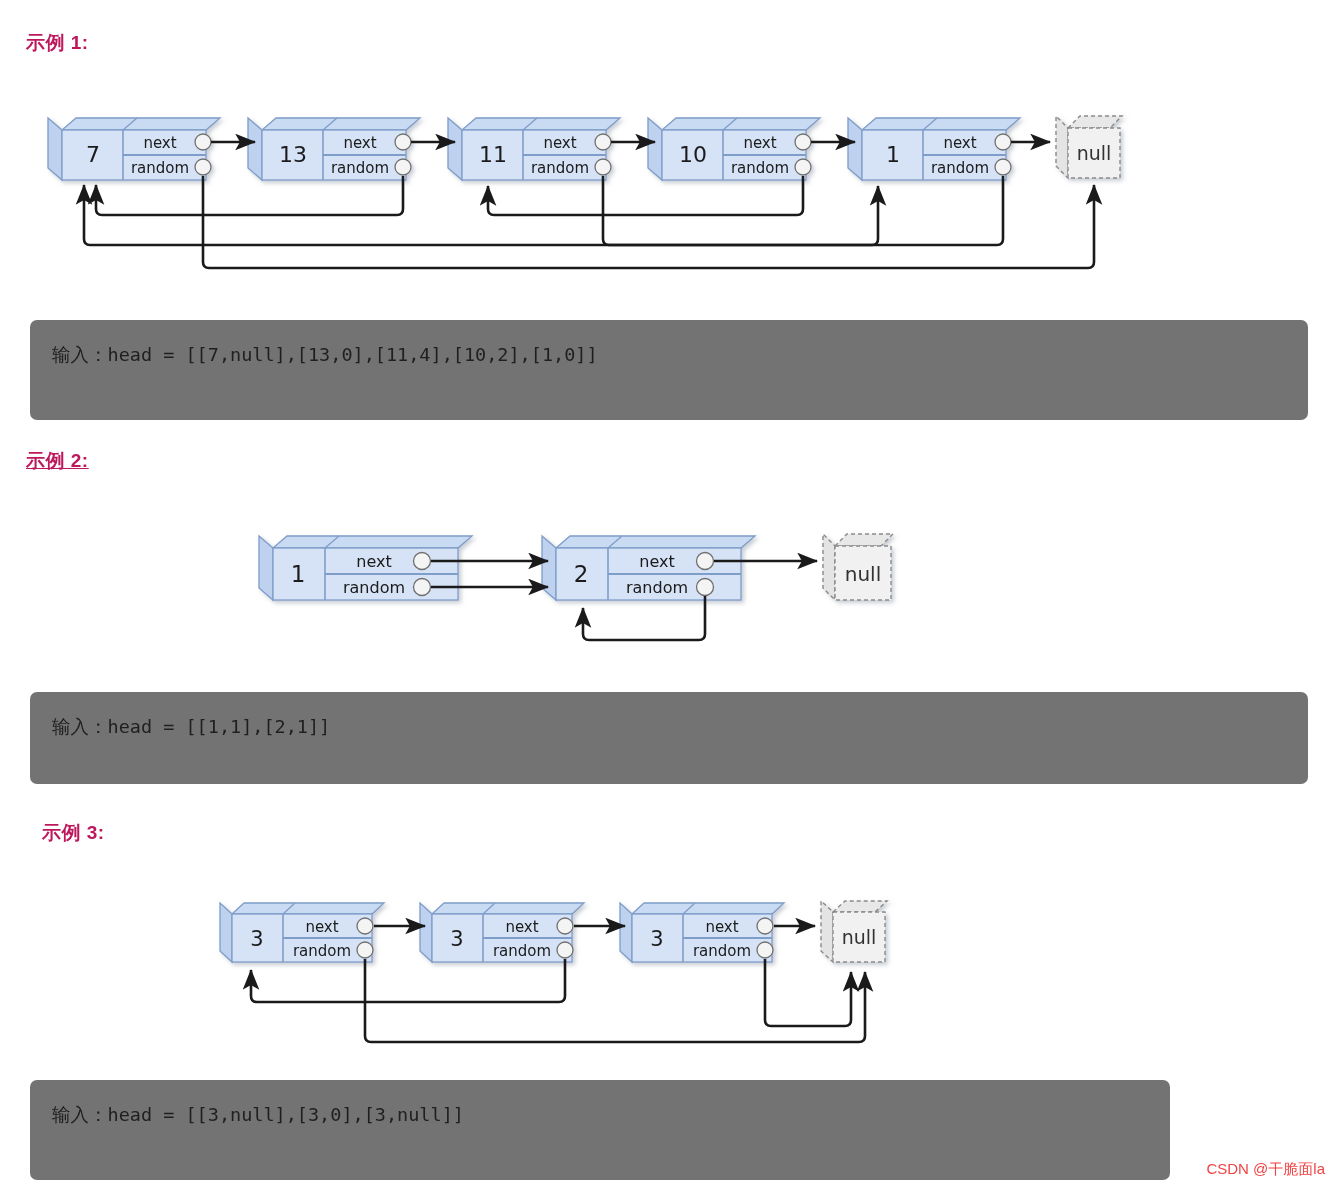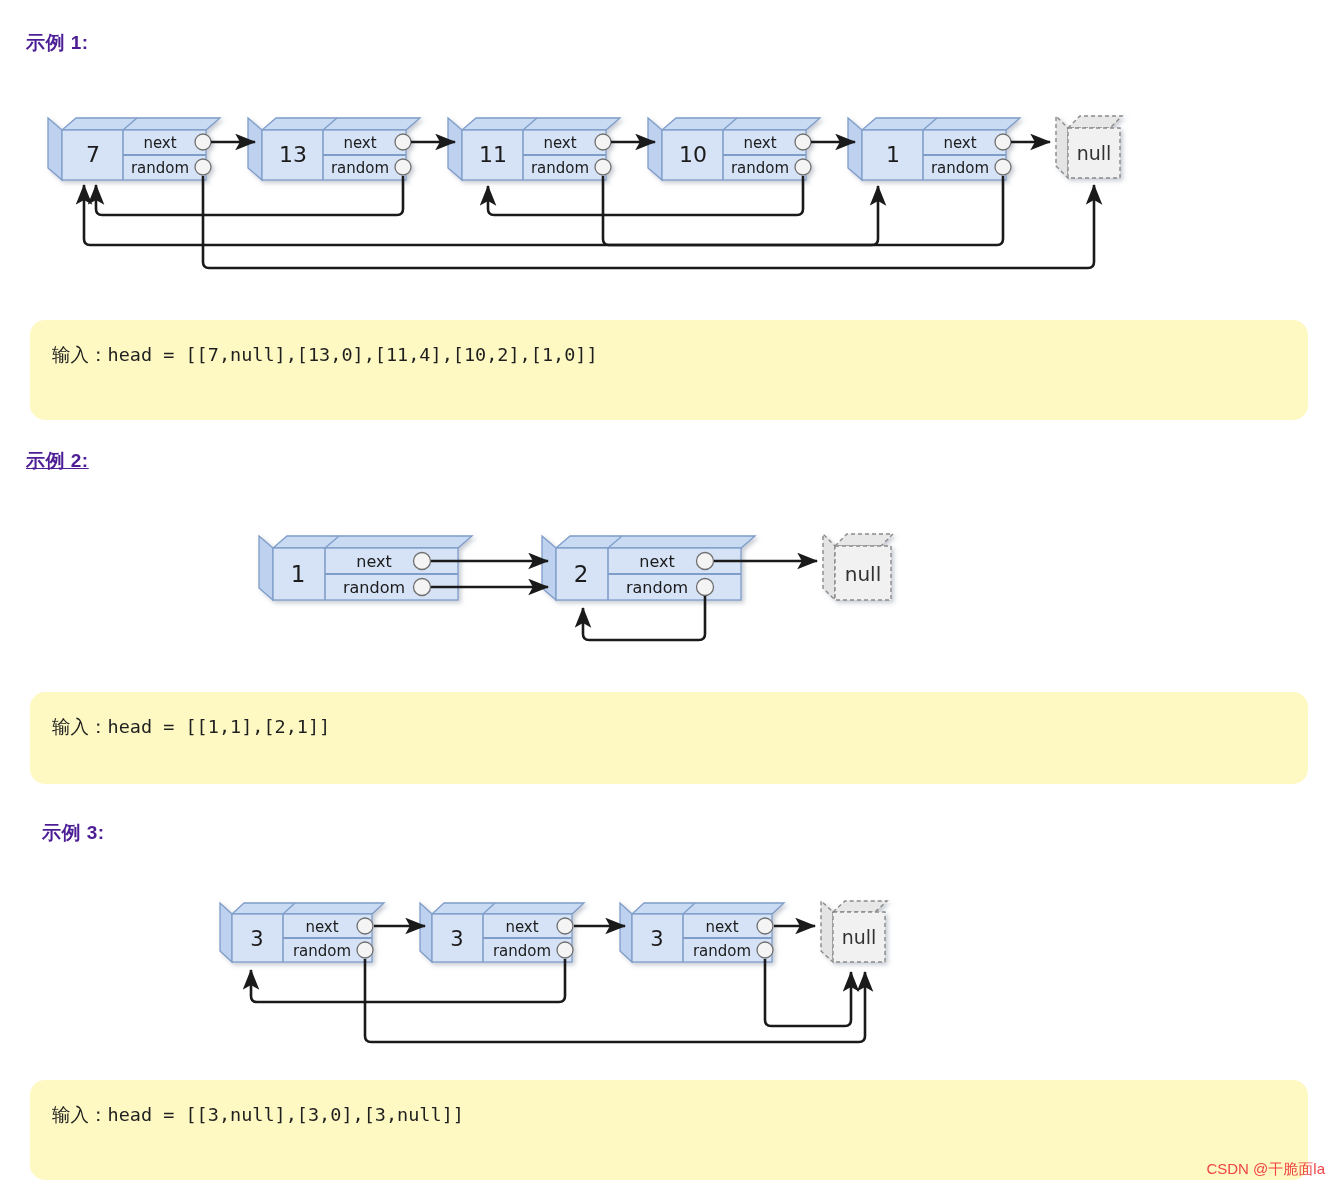--- a/index.html
+++ b/index.html
@@ -17,28 +17,28 @@
   }
   .page {
     position: relative;
     width: 1339px;
     height: 1189px;
   }
   .example-heading {
     position: absolute;
     font-size: 19px;
     font-weight: bold;
-    color: #4c1d95;
+    color: #be185d;
     letter-spacing: 0.5px;
     white-space: nowrap;
   }
   .code-block {
     position: absolute;
-    background: #fef9c3;
-    border-radius: 15px;
+    background: #737373;
+    border-radius: 7px;
     box-sizing: border-box;
     padding: 18px 0 18px 22px;
   }
   .code-line {
     font-family: "DejaVu Sans Mono", "Liberation Mono", monospace;
     font-size: 18.5px;
     line-height: 33px;
     color: #1f1f1f;
     white-space: pre;
   }
@@ -300,19 +300,19 @@
     <path d="M574,36 L625,36" stroke="#1a1a1a" stroke-width="2.6" fill="none" marker-end="url(#ah3)"></path>
     <path d="M774,36 L815,36" stroke="#1a1a1a" stroke-width="2.6" fill="none" marker-end="url(#ah3)"></path>
 
     <path d="M565,69 L565,106 Q565,112 559,112 L257,112 Q251,112 251,106 L251,80" stroke="#1a1a1a" stroke-width="2.6" fill="none" marker-end="url(#ah3)"></path>
 
     <path d="M765,69 L765,130 Q765,136 771,136 L845,136 Q851,136 851,130 L851,82" stroke="#1a1a1a" stroke-width="2.6" fill="none" marker-end="url(#ah3)"></path>
 
     <path d="M365,69 L365,146 Q365,152 371,152 L859,152 Q865,152 865,146 L865,82" stroke="#1a1a1a" stroke-width="2.6" fill="none" marker-end="url(#ah3)"></path>
   </svg>
 
-  <div class="code-block" style="left:30px; top:1080px; width:1278px; height:100px;">
+  <div class="code-block" style="left:30px; top:1080px; width:1140px; height:100px;">
     <div class="code-line">输入：head = [[3,null],[3,0],[3,null]]</div>
   </div>
 
   <div class="watermark">CSDN @干脆面la</div>
 
 </div>
 
 </body></html>

